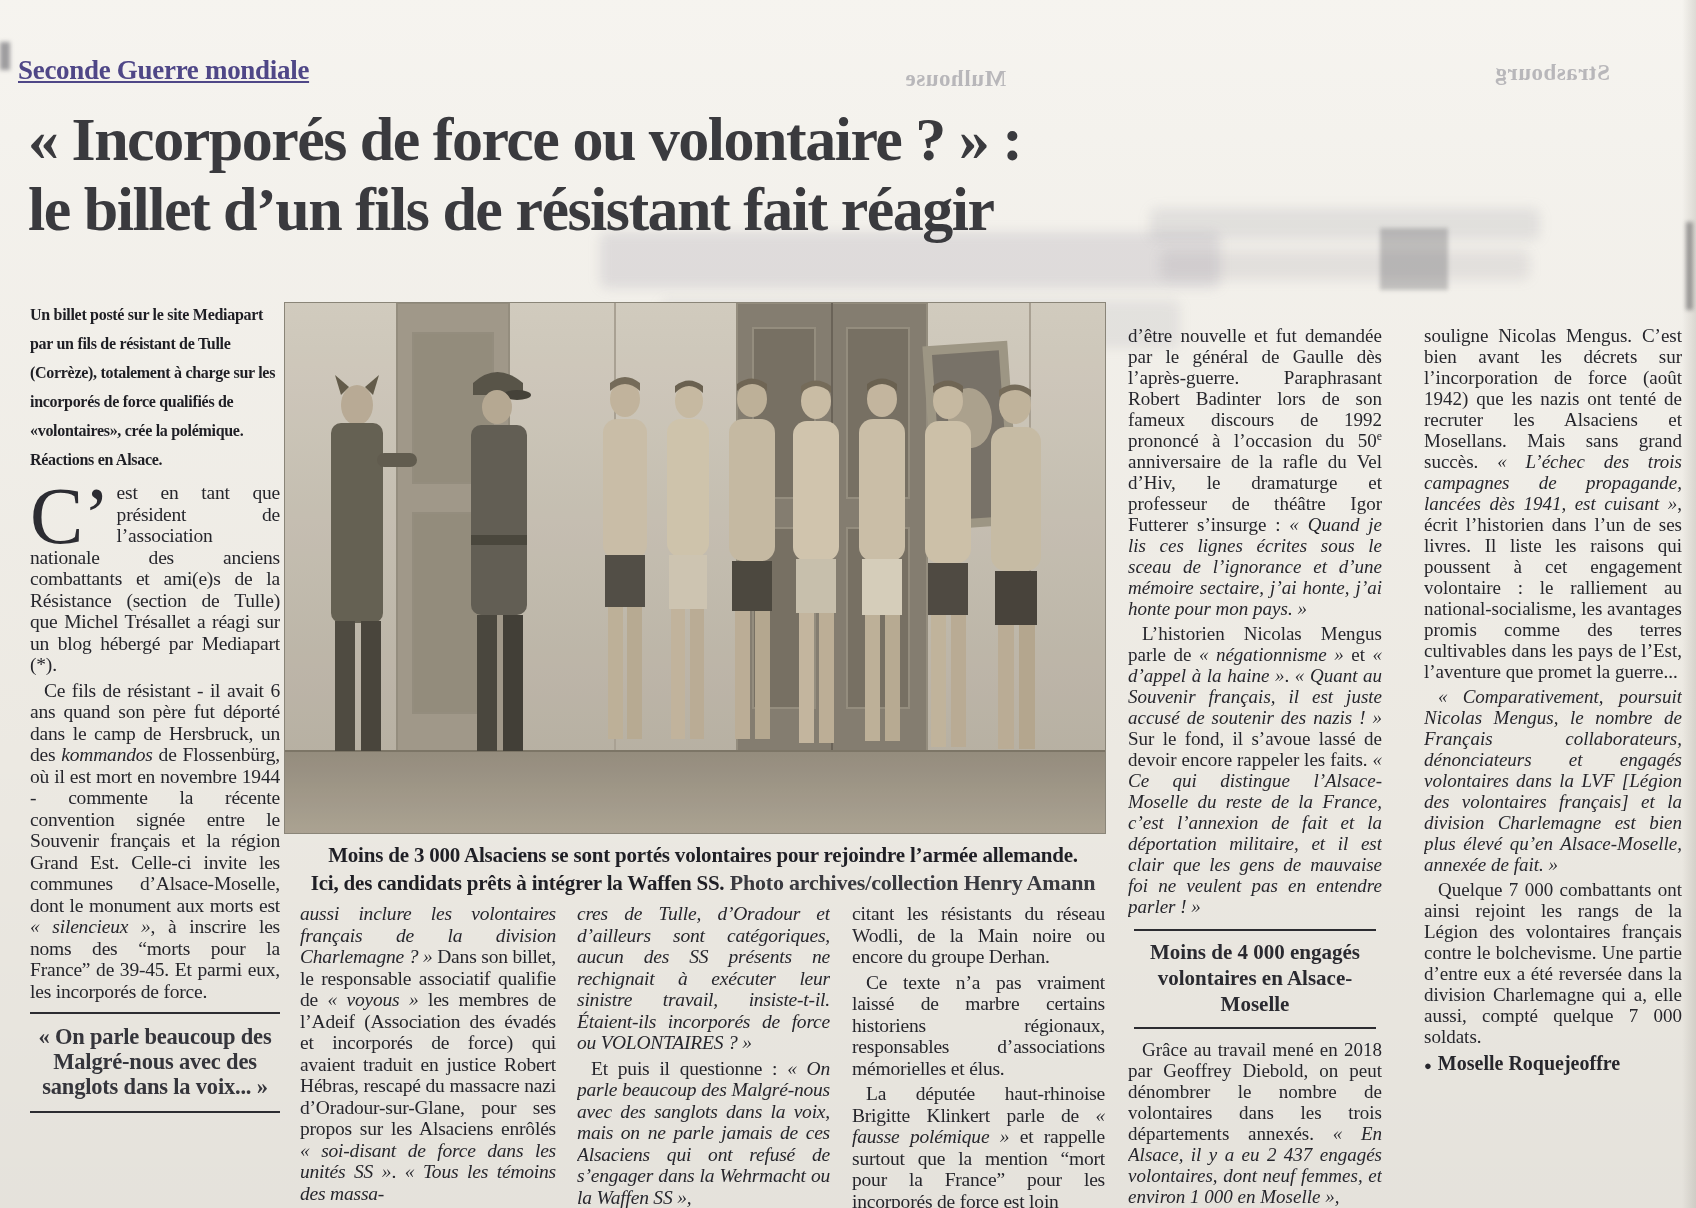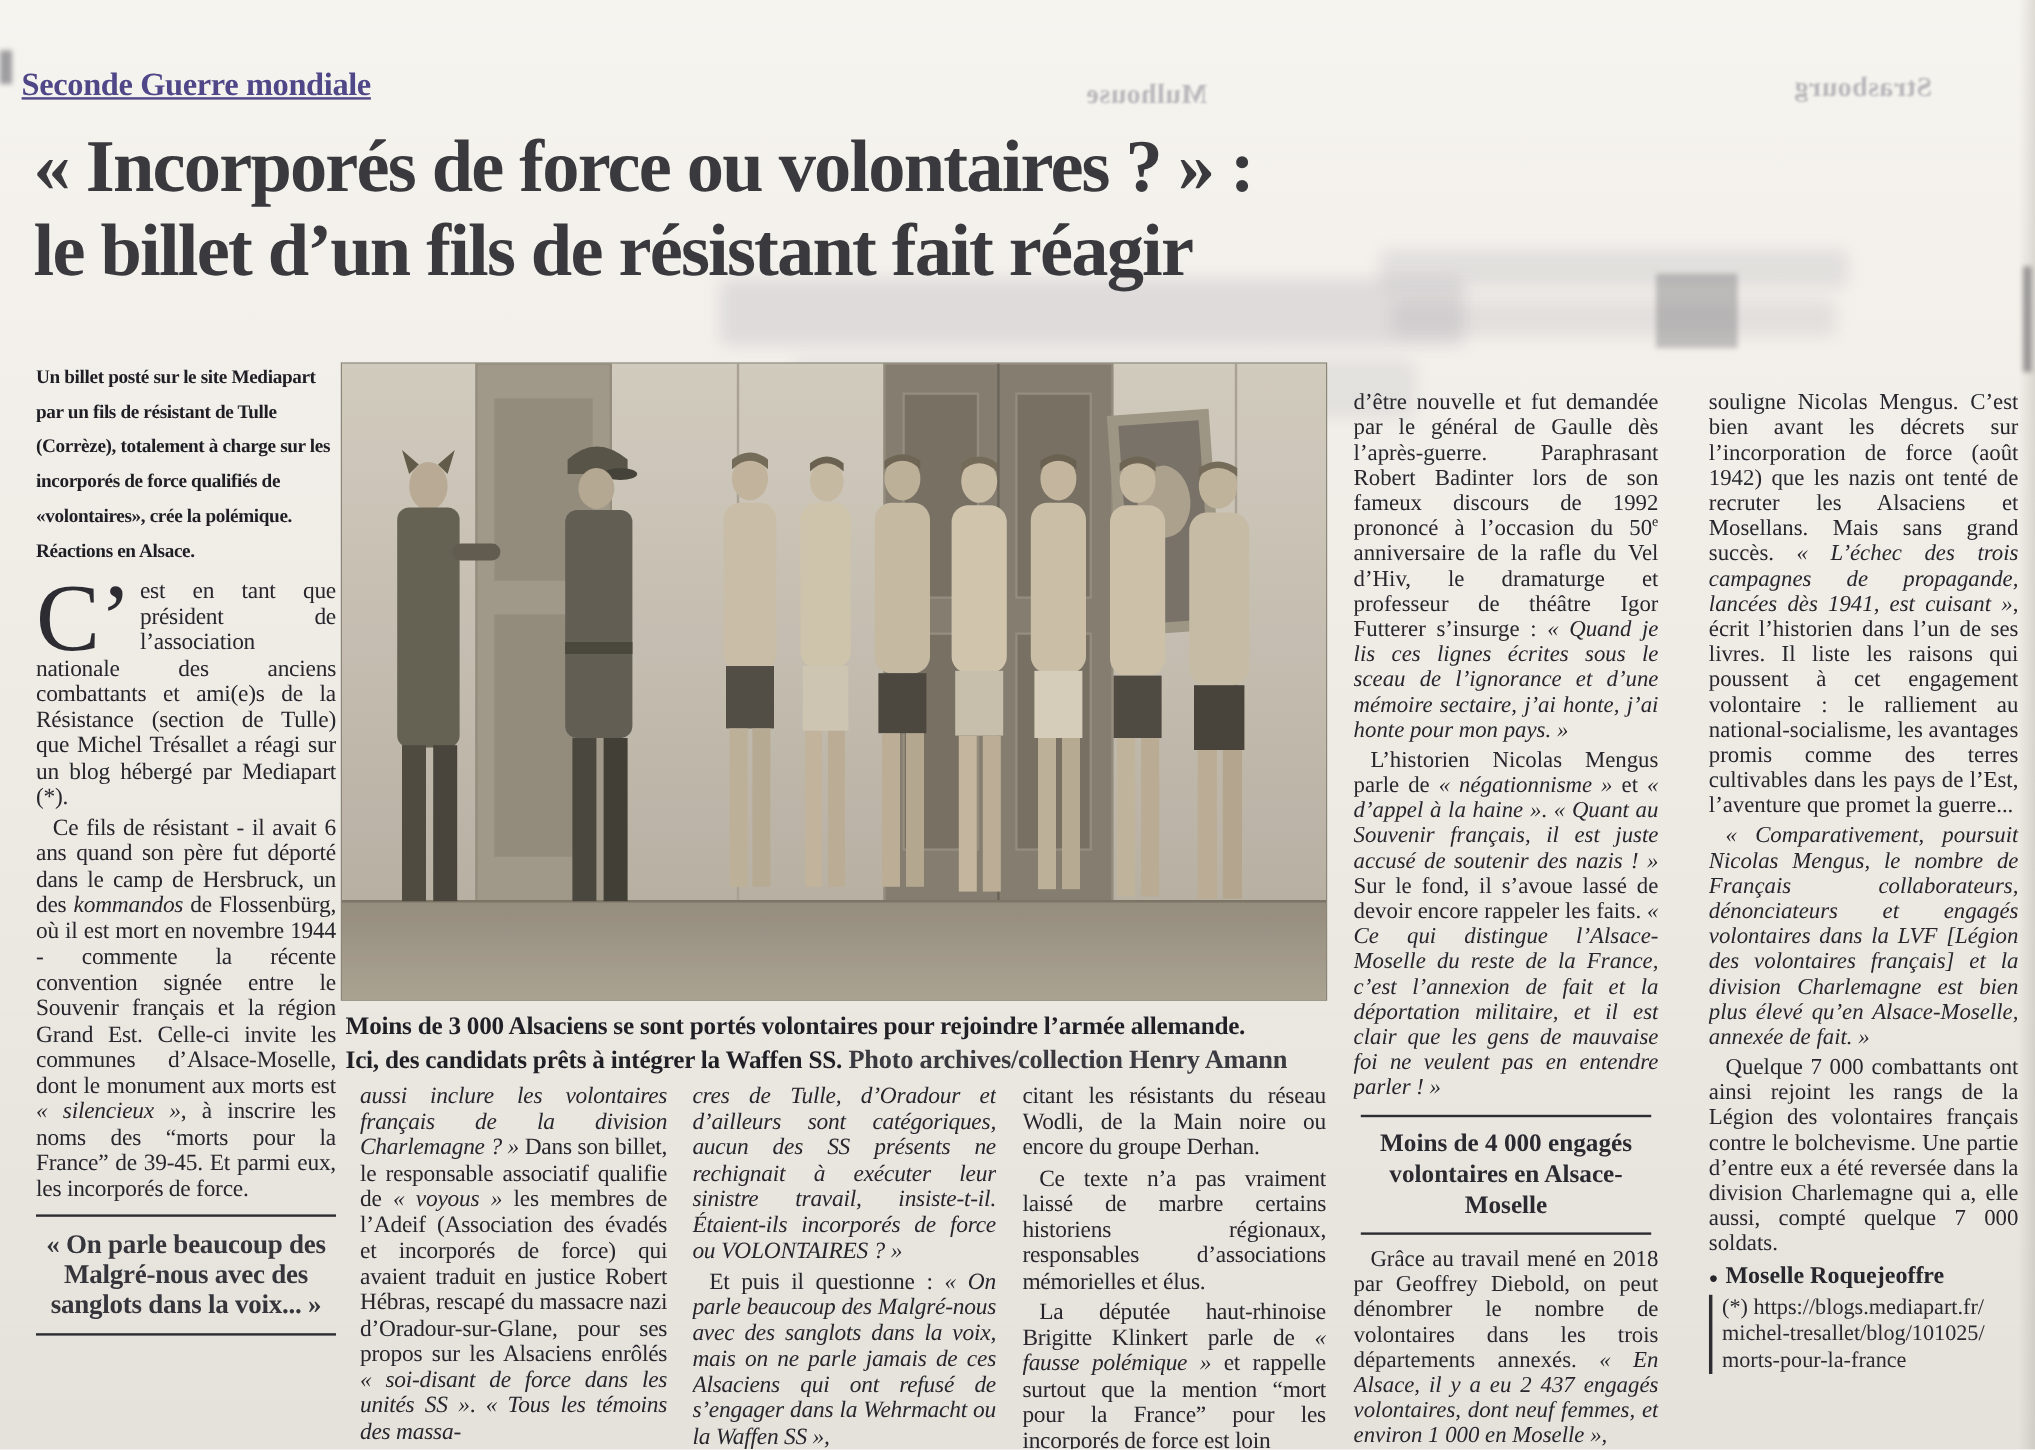--- a/index.html
+++ b/index.html
@@ -43,21 +43,21 @@
   .pullquote{
     border-top:2px solid #2c2c31; border-bottom:2px solid #2c2c31;
     margin:10px 0 8px 0; padding:10px 2px 12px 2px;
     text-align:center; font-weight:bold; font-size:22.5px; line-height:25px; color:#35353b;
   }
 
   .photo{
     position:absolute; left:285px; top:303px; width:820px; height:530px;
     outline:1px solid #8a8578; background:#b9b2a5;
   }
-  .caption{position:absolute; left:288px; top:842px; width:830px; text-align:left;}
+  .caption{position:absolute; left:288px; top:842px; width:830px; text-align:center;}
   .caption .cap-line{font-size:21px; line-height:27px; font-weight:bold; color:#1f1f25; letter-spacing:-0.2px;}
   .caption .credit{font-weight:bold; font-size:22px; color:#3a3a40;margin-top:24px;}
 
   .col2{left:300px; top:903px; width:256px; height:305px; line-height:21.5px;}
   .col3{left:577px; top:903px; width:253px; height:305px; line-height:21.5px;}
   .col4{left:852px; top:903px; width:253px; height:305px; line-height:21.5px;}
   .col5{left:1128px; top:325px; width:254px; height:883px; font-size:19px; line-height:21px;}
   .col6{left:1402px; top:325px; width:258px; height:883px; font-size:19px; line-height:21px;margin-left:22px;}
 
   .subhead{
@@ -85,21 +85,21 @@
   <div class="ghost-bar" style="left:600px;top:232px;width:620px;height:56px;background:rgba(135,130,148,.18);"></div>
   <div class="ghost-bar" style="left:660px;top:300px;width:520px;height:48px;background:rgba(135,130,148,.13);"></div>
   <div class="ghost-bar" style="left:1150px;top:208px;width:390px;height:32px;background:rgba(120,118,132,.14);"></div>
   <div class="ghost-bar" style="left:1160px;top:250px;width:370px;height:30px;background:rgba(120,118,132,.13);"></div>
   <div class="smudge" style="left:1380px;top:228px;width:68px;height:62px;background:rgba(90,90,96,.32);"></div>
   <div class="smudge" style="left:1686px;top:222px;width:7px;height:88px;background:rgba(50,50,55,.45);"></div>
   <div class="edge-strip"></div>
 
   <div class="kicker" style="color:#4f4787;text-decoration:underline;">Seconde Guerre mondiale</div>
   <div class="headline">
-    <div>« Incorporés de force ou volontaires ? » :</div>
+    <div>« Incorporés de force ou volontaire ? » :</div>
     <div>le billet d’un fils de résistant fait réagir</div>
   </div>
 
   <div class="col col1 body-t">
     <p class="lede">Un billet posté sur le site Mediapart par un fils de résistant de Tulle (Corrèze), totalement à charge sur les incorporés de force qualifiés de «volontaires», crée la polémique. Réactions en Alsace.</p>
     <p><span class="dropcap">C’</span><span>est en tant que président de l’association nationale des anciens combattants et ami(e)s de la Résistance (section de Tulle) que Michel Trésallet a réagi sur un blog hébergé par Mediapart (*).</span></p>
     <p class="indent">Ce fils de résistant - il avait 6 ans quand son père fut déporté dans le camp de Hersbruck, un des <span class="it">kommandos</span> de Flossenbürg, où il est mort en novembre 1944 - commente la récente convention signée entre le Souvenir français et la région Grand Est. Celle-ci invite les communes d’Alsace-Moselle, dont le monument aux morts est <span class="it">« silencieux »</span>, à inscrire les noms des “morts pour la France” de 39-45. Et parmi eux, les incorporés de force.</p>
     <div class="pullquote">« On parle beaucoup des Malgré-nous avec des sanglots dans la voix... »</div>
 
   </div>
@@ -249,20 +249,15 @@
   </div>
 
   <div class="col col6">
     <p>souligne Nicolas Mengus. C’est bien avant les décrets sur l’incorporation de force (août 1942) que les nazis ont tenté de recruter les Alsaciens et Mosellans. Mais sans grand succès. <span class="it">« L’échec des trois campagnes de propagande, lancées dès 1941, est cuisant »</span>, écrit l’historien dans l’un de ses livres. Il liste les raisons qui poussent à cet engagement volontaire : le ralliement au national-socialisme, les avantages promis comme des terres cultivables dans les pays de l’Est, l’aventure que promet la guerre...</p>
     <p class="indent"><span class="it">« Comparativement, poursuit Nicolas Mengus, le nombre de Français collaborateurs, dénonciateurs et engagés volontaires dans la LVF [Légion des volontaires français] et la division Charlemagne est bien plus élevé qu’en Alsace-Moselle, annexée de fait. »</span></p>
     <p class="indent">Quelque 7 000 combattants ont ainsi rejoint les rangs de la Légion des volontaires français contre le bolchevisme. Une partie d’entre eux a été reversée dans la division Charlemagne qui a, elle aussi, compté quelque 7 000 soldats.</p>
     <div class="byline">
       <span class="bullet">●</span>
       <span>Moselle Roquejeoffre</span>
     </div>
-    <div class="footnote">
-      <div>(*) https://blogs.mediapart.fr/</div>
-      <div>michel-tresallet/blog/101025/</div>
-      <div>morts-pour-la-france</div>
-    </div>
   </div>
 
 </div>
 
 </body></html>

